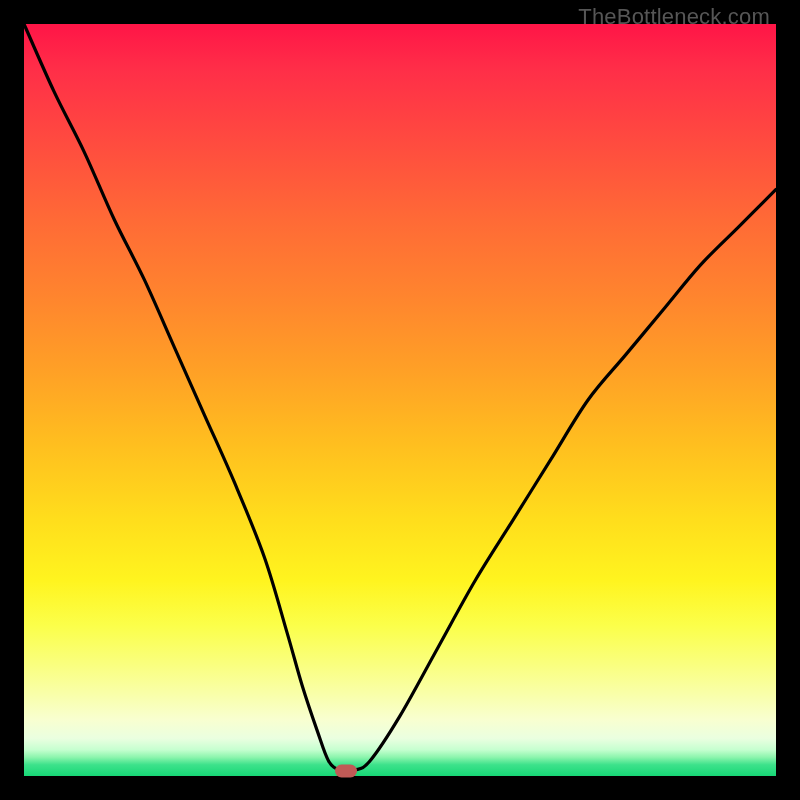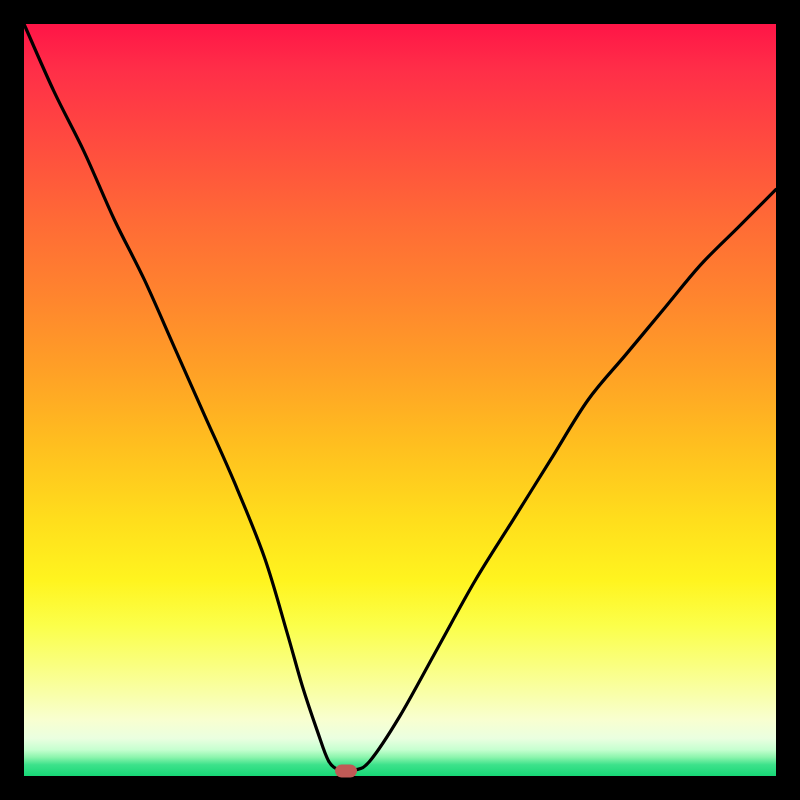--- a/index.html
+++ b/index.html
@@ -71,20 +71,21 @@
     height: 13px;
     background: #c05a56;
     border-radius: 7px;
     transform: translate(-50%, -50%);
   }
 </style>
 </head>
 <body>
 
 <div class="frame">
+  <div class="watermark">TheBottleneck.com</div>
 
   <div class="plot">
     <svg class="curve" viewBox="0 0 752 752" preserveAspectRatio="none">
       <path id="curve-path" fill="none" stroke="#000000" stroke-width="3.2" stroke-linecap="round" stroke-linejoin="round" d="M 0.00 0.00 C 5.01 11.28, 20.05 46.37, 30.08 67.68 C 40.11 88.99, 50.13 106.53, 60.16 127.84 C 70.19 149.15, 80.21 174.21, 90.24 195.52 C 100.27 216.83, 110.29 234.37, 120.32 255.68 C 130.35 276.99, 140.37 300.80, 150.40 323.36 C 160.43 345.92, 170.45 368.48, 180.48 391.04 C 190.51 413.60, 200.53 434.91, 210.56 458.72 C 220.59 482.53, 231.87 508.85, 240.64 533.92 C 249.41 558.99, 256.93 587.81, 263.20 609.12 C 269.47 630.43, 273.23 645.47, 278.24 661.76 C 283.25 678.05, 288.89 694.35, 293.28 706.88 C 297.67 719.41, 300.80 730.44, 304.56 736.96 C 308.32 743.48, 311.45 744.48, 315.84 745.98 C 320.23 747.49, 325.87 747.49, 330.88 745.98 C 335.89 744.48, 338.40 745.98, 345.92 736.96 C 353.44 727.94, 364.72 710.64, 376.00 691.84 C 387.28 673.04, 401.07 646.72, 413.60 624.16 C 426.13 601.60, 438.67 577.79, 451.20 556.48 C 463.73 535.17, 476.27 516.37, 488.80 496.32 C 501.33 476.27, 513.87 456.21, 526.40 436.16 C 538.93 416.11, 551.47 393.55, 564.00 376.00 C 576.53 358.45, 589.07 345.92, 601.60 330.88 C 614.13 315.84, 626.67 300.80, 639.20 285.76 C 651.73 270.72, 664.27 254.43, 676.80 240.64 C 689.33 226.85, 701.87 215.57, 714.40 203.04 C 726.93 190.51, 745.73 171.71, 752.00 165.44"></path>
     </svg>
     <div id="marker" class="marker" style="left: 321.856px; top: 747.488px;"></div>
   </div>
 </div>
 
 </body></html>

